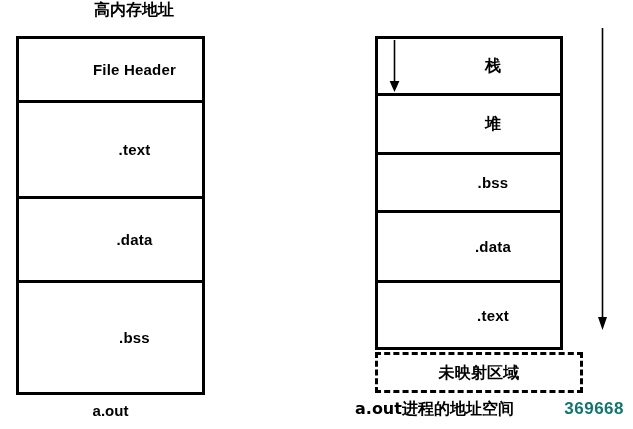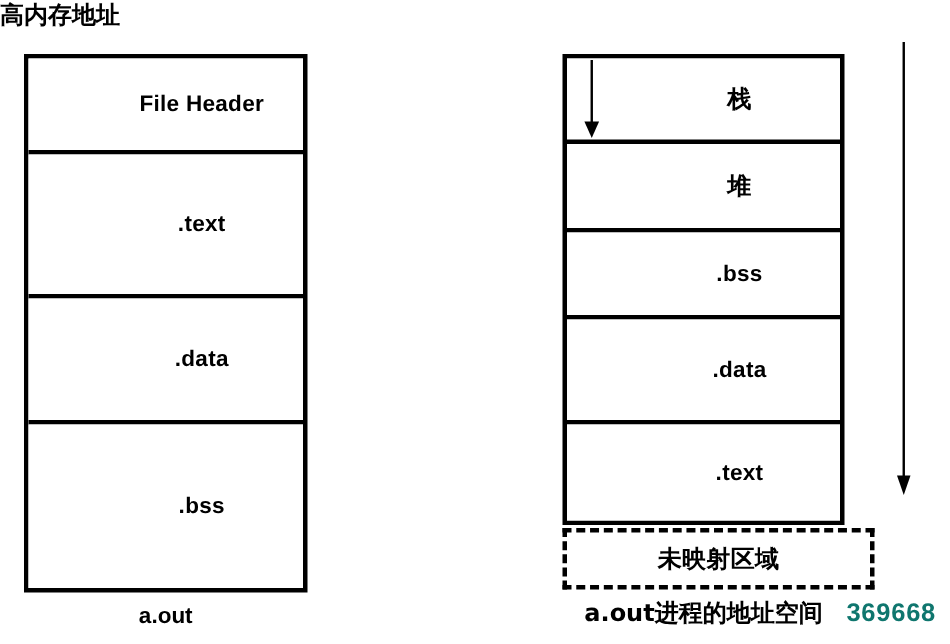--- a/index.html
+++ b/index.html
@@ -115,31 +115,32 @@
   #file-caption {
     left: 16px;
     top: 403px;
     width: 189px;
     text-align: center;
   }
   #process-caption {
     left: 355px;
     top: 401px;
     width: 228px;
-    text-align: center;
+    text-align: left;
     z-index: 3;
   }
   #high-address-label {
     left: 375px;
     top: 8px;
     width: 188px;
-    text-align: left;
+    text-align: center;
     font-family: "DejaVu Sans", "Liberation Sans", sans-serif;
     font-size: 16px;
     font-weight: bold;
+    padding-left: 40px;
   }
 
   
   .arrow {
     position: absolute;
     pointer-events: none;
   }
   #stack-grow-arrow {
     left: 386px;
     top: 40px;

